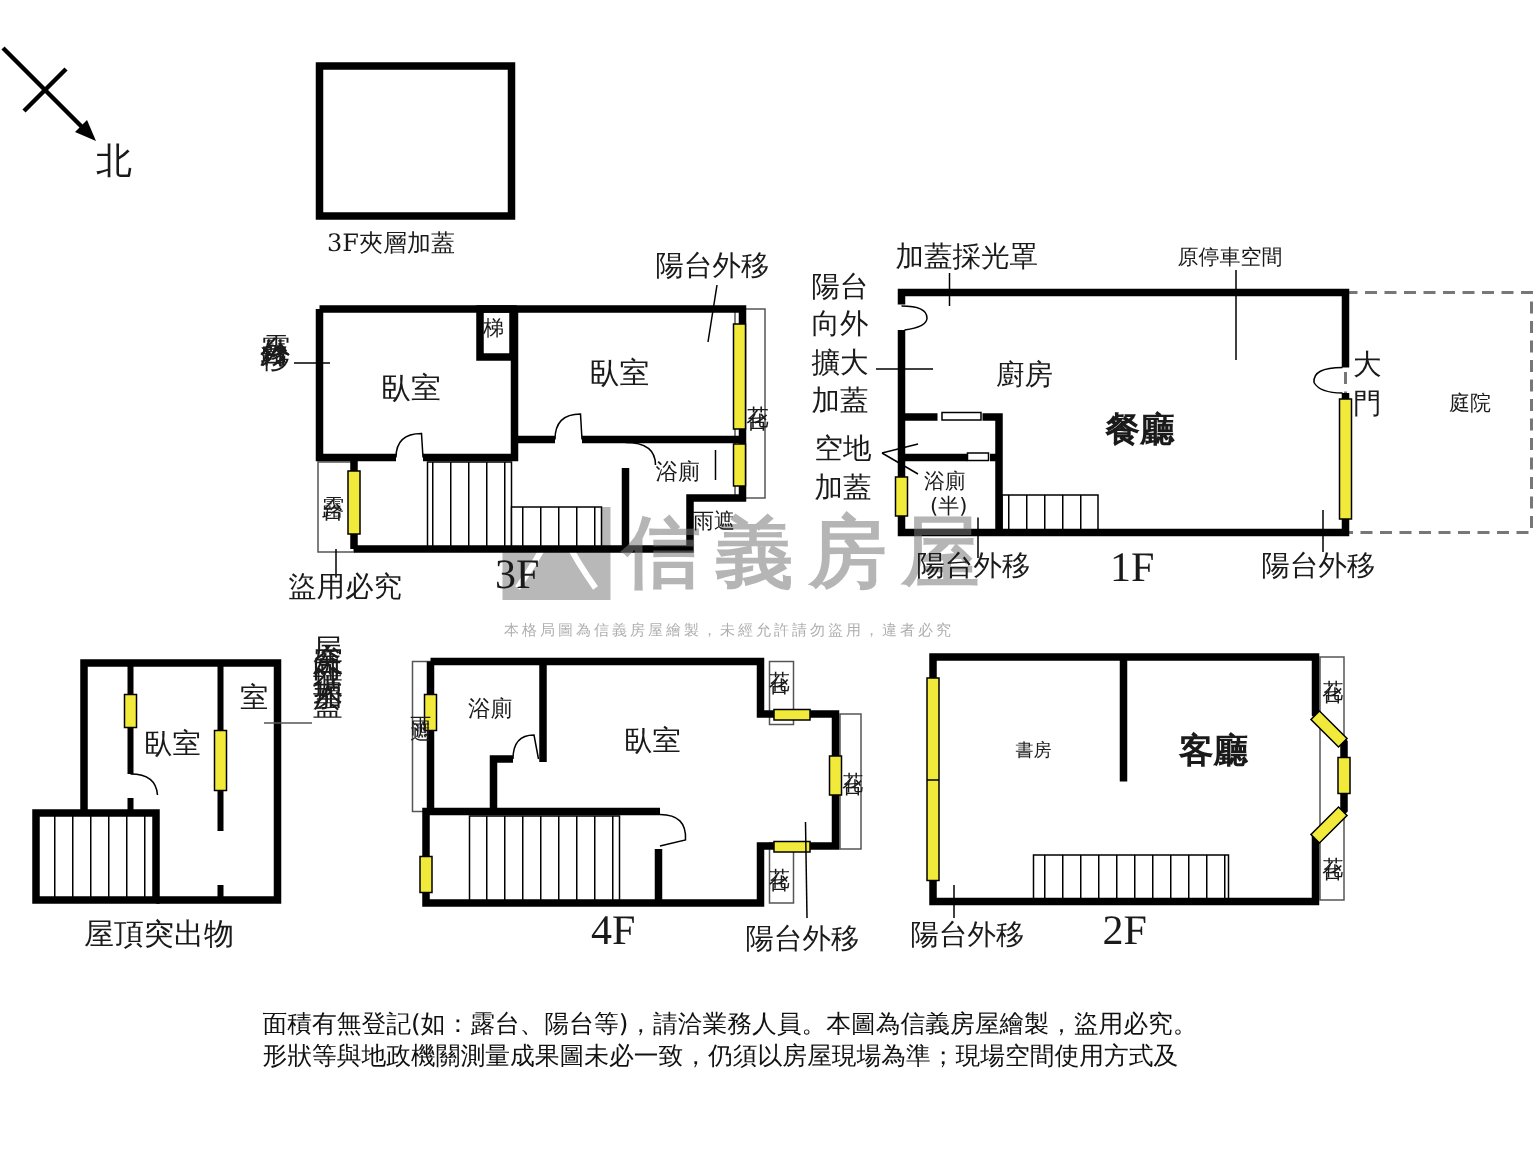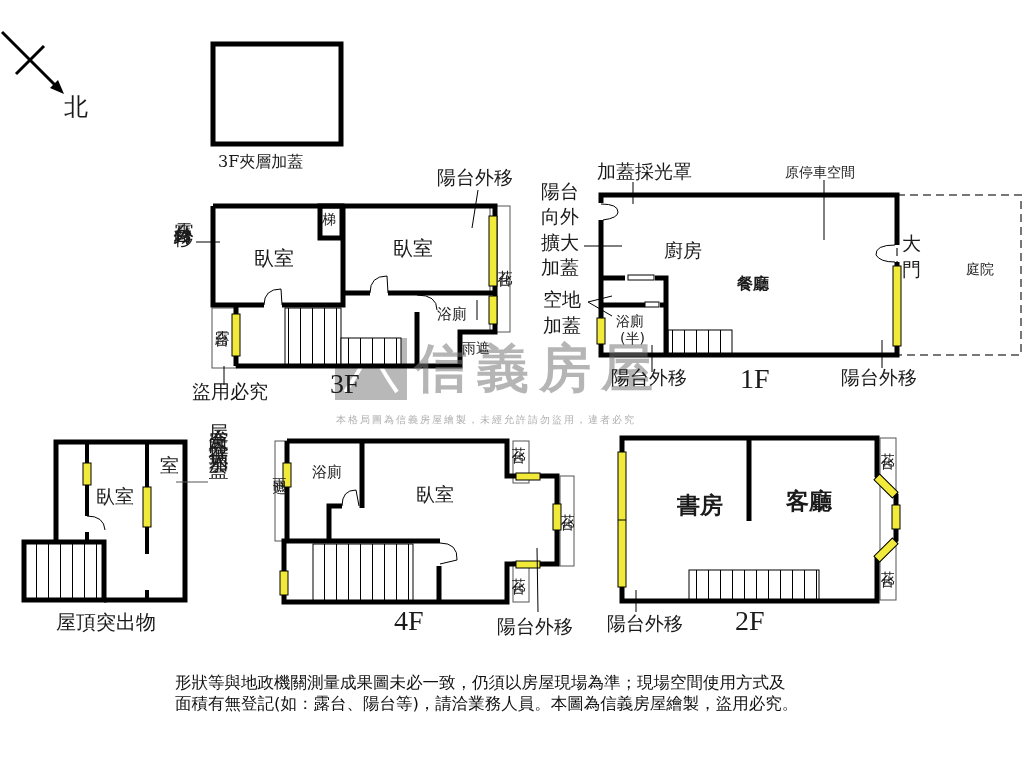--- a/index.html
+++ b/index.html
@@ -160,21 +160,21 @@
 <div class="lbl" style="left:192px;top:382px;font-size:19px;">盜用必究</div>
 <div class="lbl floor" style="left:330px;top:370px;">3F</div>
 
 <div class="lbl" style="left:597px;top:162px;font-size:19px;">加蓋採光罩</div>
 <div class="lbl" style="left:785px;top:165px;font-size:14px;">原停車空間</div>
 <div class="lbl" style="left:541px;top:182px;font-size:19px;">陽台</div>
 <div class="lbl" style="left:541px;top:207px;font-size:19px;">向外</div>
 <div class="lbl" style="left:541px;top:233px;font-size:19px;">擴大</div>
 <div class="lbl" style="left:541px;top:258px;font-size:19px;">加蓋</div>
 <div class="lbl" style="left:664px;top:241px;font-size:19px;text-align:right;">廚房</div>
-<div class="lbl" style="left:737px;top:276px;font-size:16px;font-weight:bold;">餐廳</div>
+<div class="lbl" style="left:737px;top:276px;font-size:23px;font-weight:bold;">餐廳</div>
 <div class="lbl" style="left:543px;top:290px;font-size:19px;">空地</div>
 <div class="lbl" style="left:543px;top:316px;font-size:19px;">加蓋</div>
 <div class="lbl" style="left:616px;top:314px;font-size:14px;">浴廁</div>
 <div class="lbl" style="left:620px;top:331px;font-size:14px;">(半)</div>
 <div class="lbl" style="left:902px;top:234px;font-size:19px;">大</div>
 <div class="lbl" style="left:902px;top:260px;font-size:19px;">門</div>
 <div class="lbl" style="left:966px;top:262px;font-size:14px;">庭院</div>
 <div class="lbl" style="left:611px;top:368px;font-size:19px;">陽台外移</div>
 <div class="lbl floor" style="left:740px;top:365px;">1F</div>
 <div class="lbl" style="left:841px;top:368px;font-size:19px;">陽台外移</div>
@@ -186,23 +186,23 @@
 
 <div class="vlbl" style="left:273px;top:467px;font-size:14px;">雨遮</div>
 <div class="lbl" style="left:312px;top:465px;font-size:15px;">浴廁</div>
 <div class="lbl" style="left:416px;top:485px;font-size:19px;">臥室</div>
 <div class="vlbl" style="left:512px;top:436px;font-size:14px;">花台</div>
 <div class="vlbl" style="left:561px;top:503px;font-size:14px;">花台</div>
 <div class="vlbl" style="left:512px;top:567px;font-size:14px;">花台</div>
 <div class="lbl floor" style="left:394px;top:607px;">4F</div>
 <div class="lbl" style="left:497px;top:617px;font-size:19px;">陽台外移</div>
 
-<div class="lbl" style="left:677px;top:494px;font-size:23px;font-weight:bold;">書房</div>
+<div class="lbl" style="left:677px;top:494px;font-size:12px;">書房</div>
 <div class="lbl" style="left:786px;top:490px;font-size:23px;font-weight:bold;">客廳</div>
 <div class="vlbl" style="left:881px;top:442px;font-size:14px;">花台</div>
 <div class="vlbl" style="left:881px;top:560px;font-size:14px;">花台</div>
 <div class="lbl" style="left:607px;top:614px;font-size:19px;">陽台外移</div>
 <div class="lbl floor" style="left:735px;top:607px;">2F</div>
 
 <div class="disclaimer">
+  <div>面積有無登記(如：露台、陽台等)，請洽業務人員。本圖為信義房屋繪製，盜用必究。</div>
   <div>形狀等與地政機關測量成果圖未必一致，仍須以房屋現場為準；現場空間使用方式及</div>
-  <div>面積有無登記(如：露台、陽台等)，請洽業務人員。本圖為信義房屋繪製，盜用必究。</div>
 </div>
 
 </body></html>

